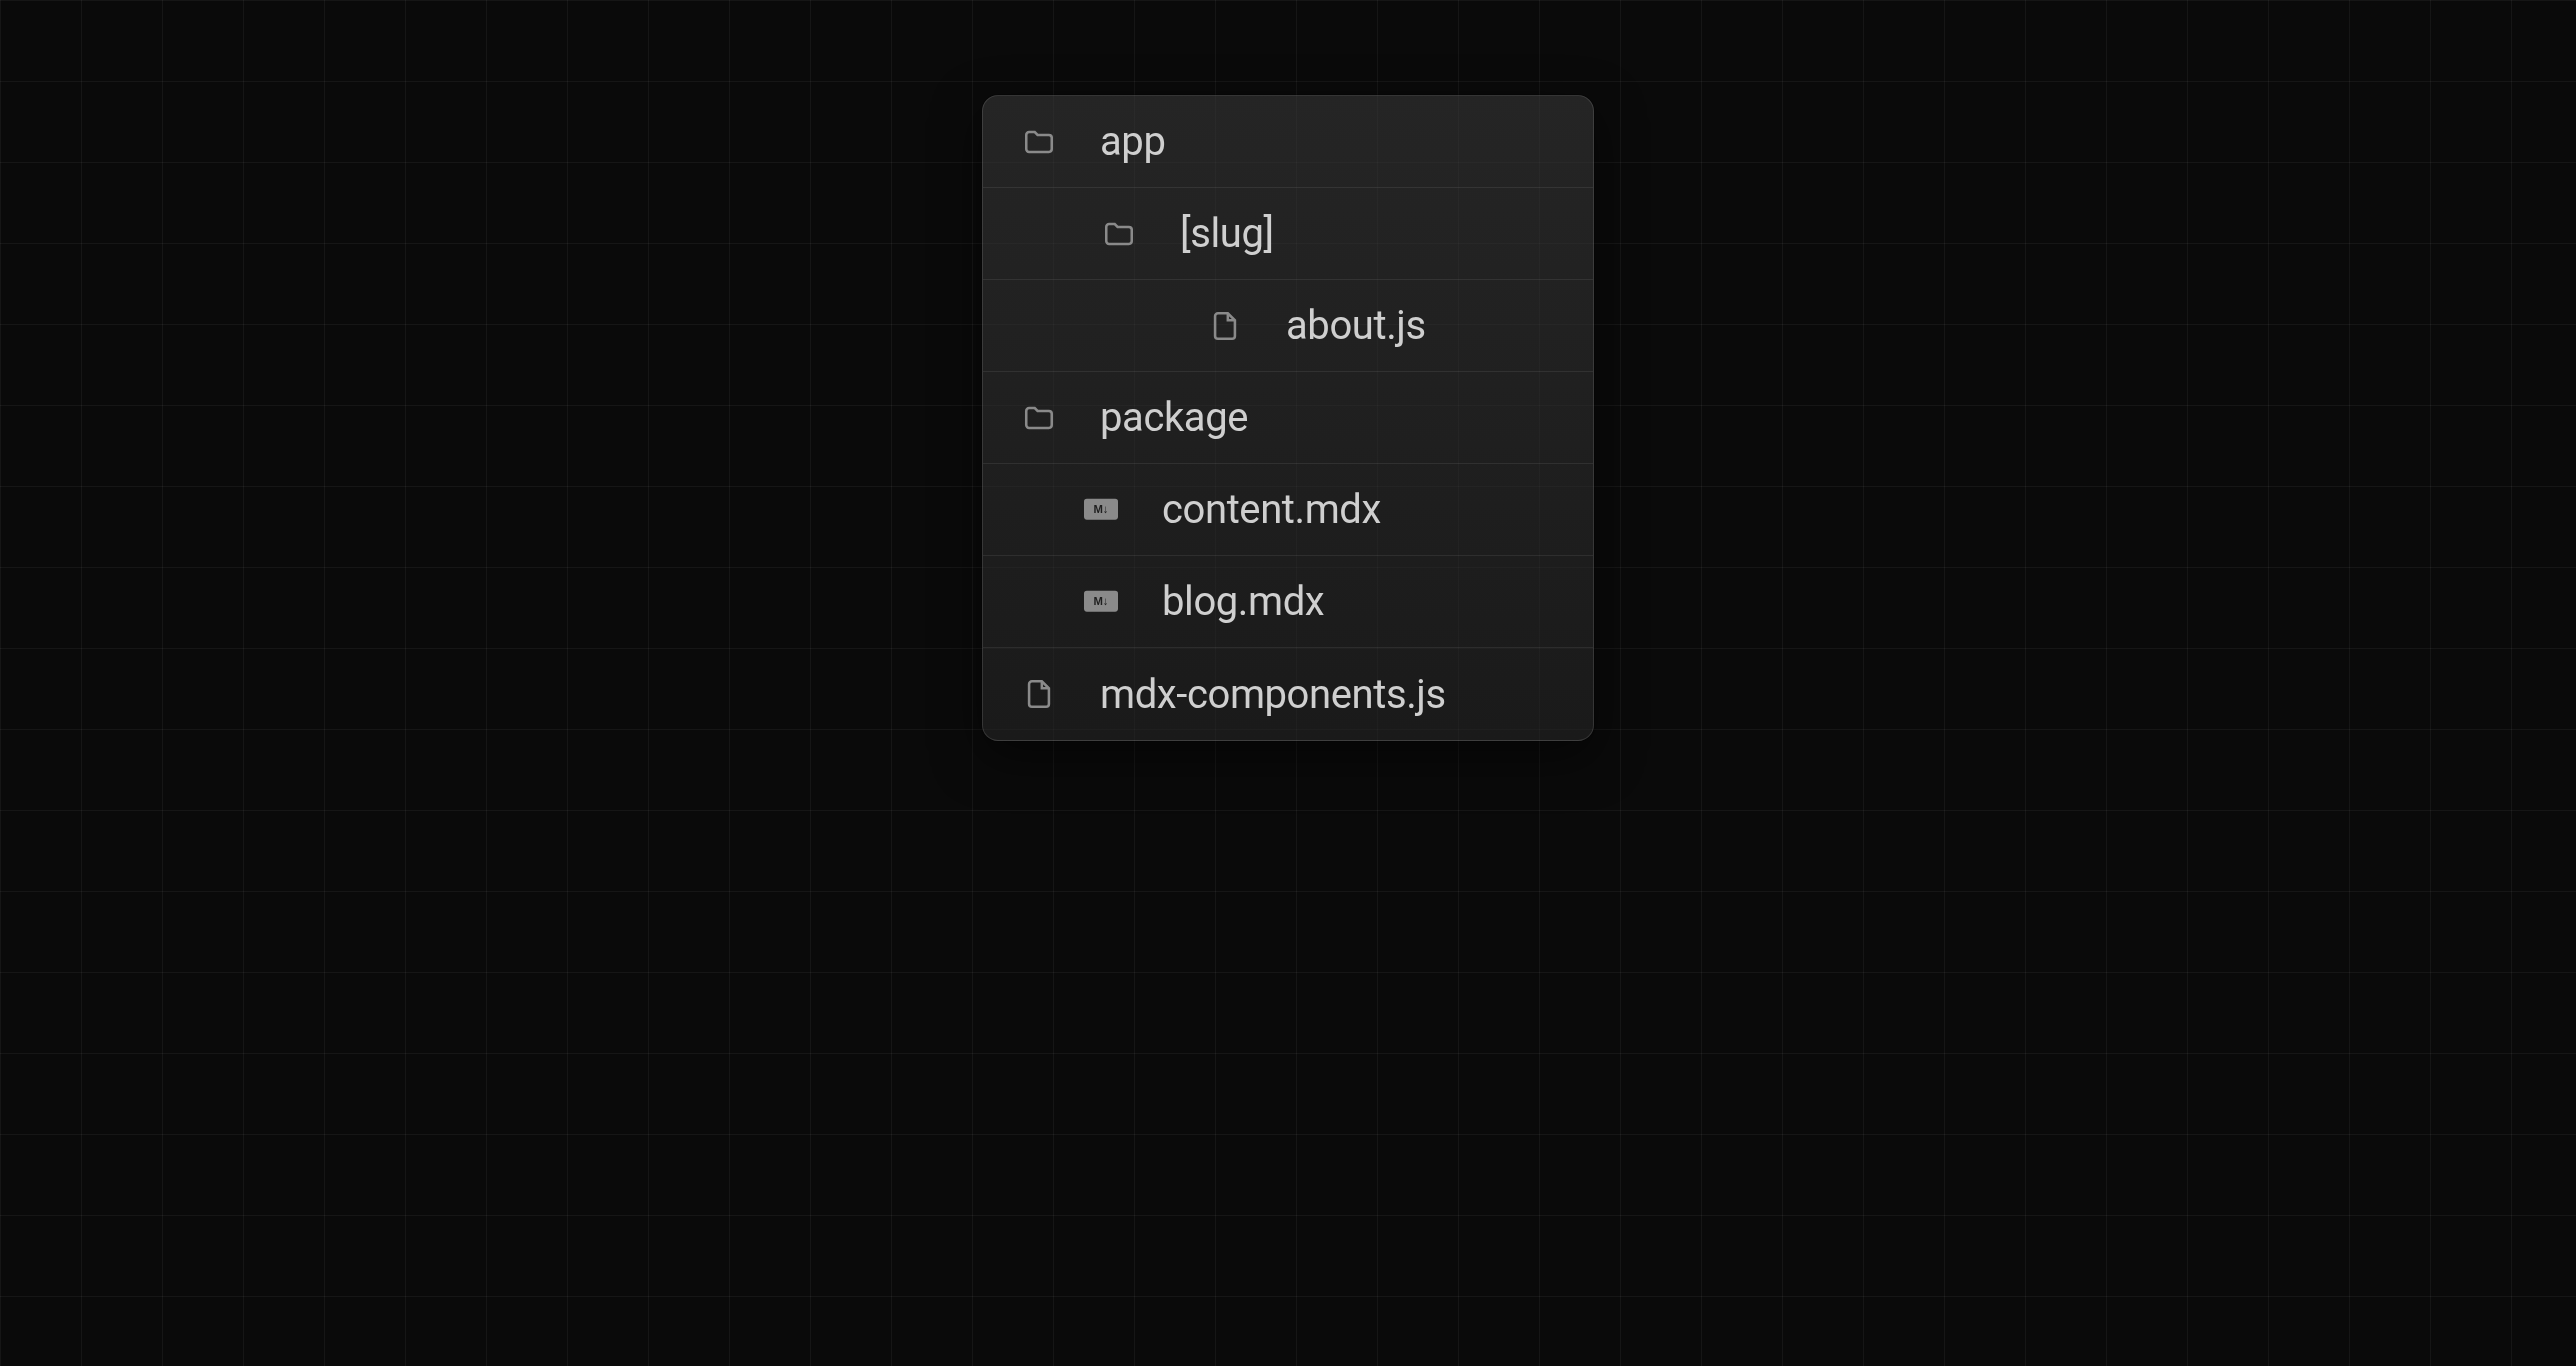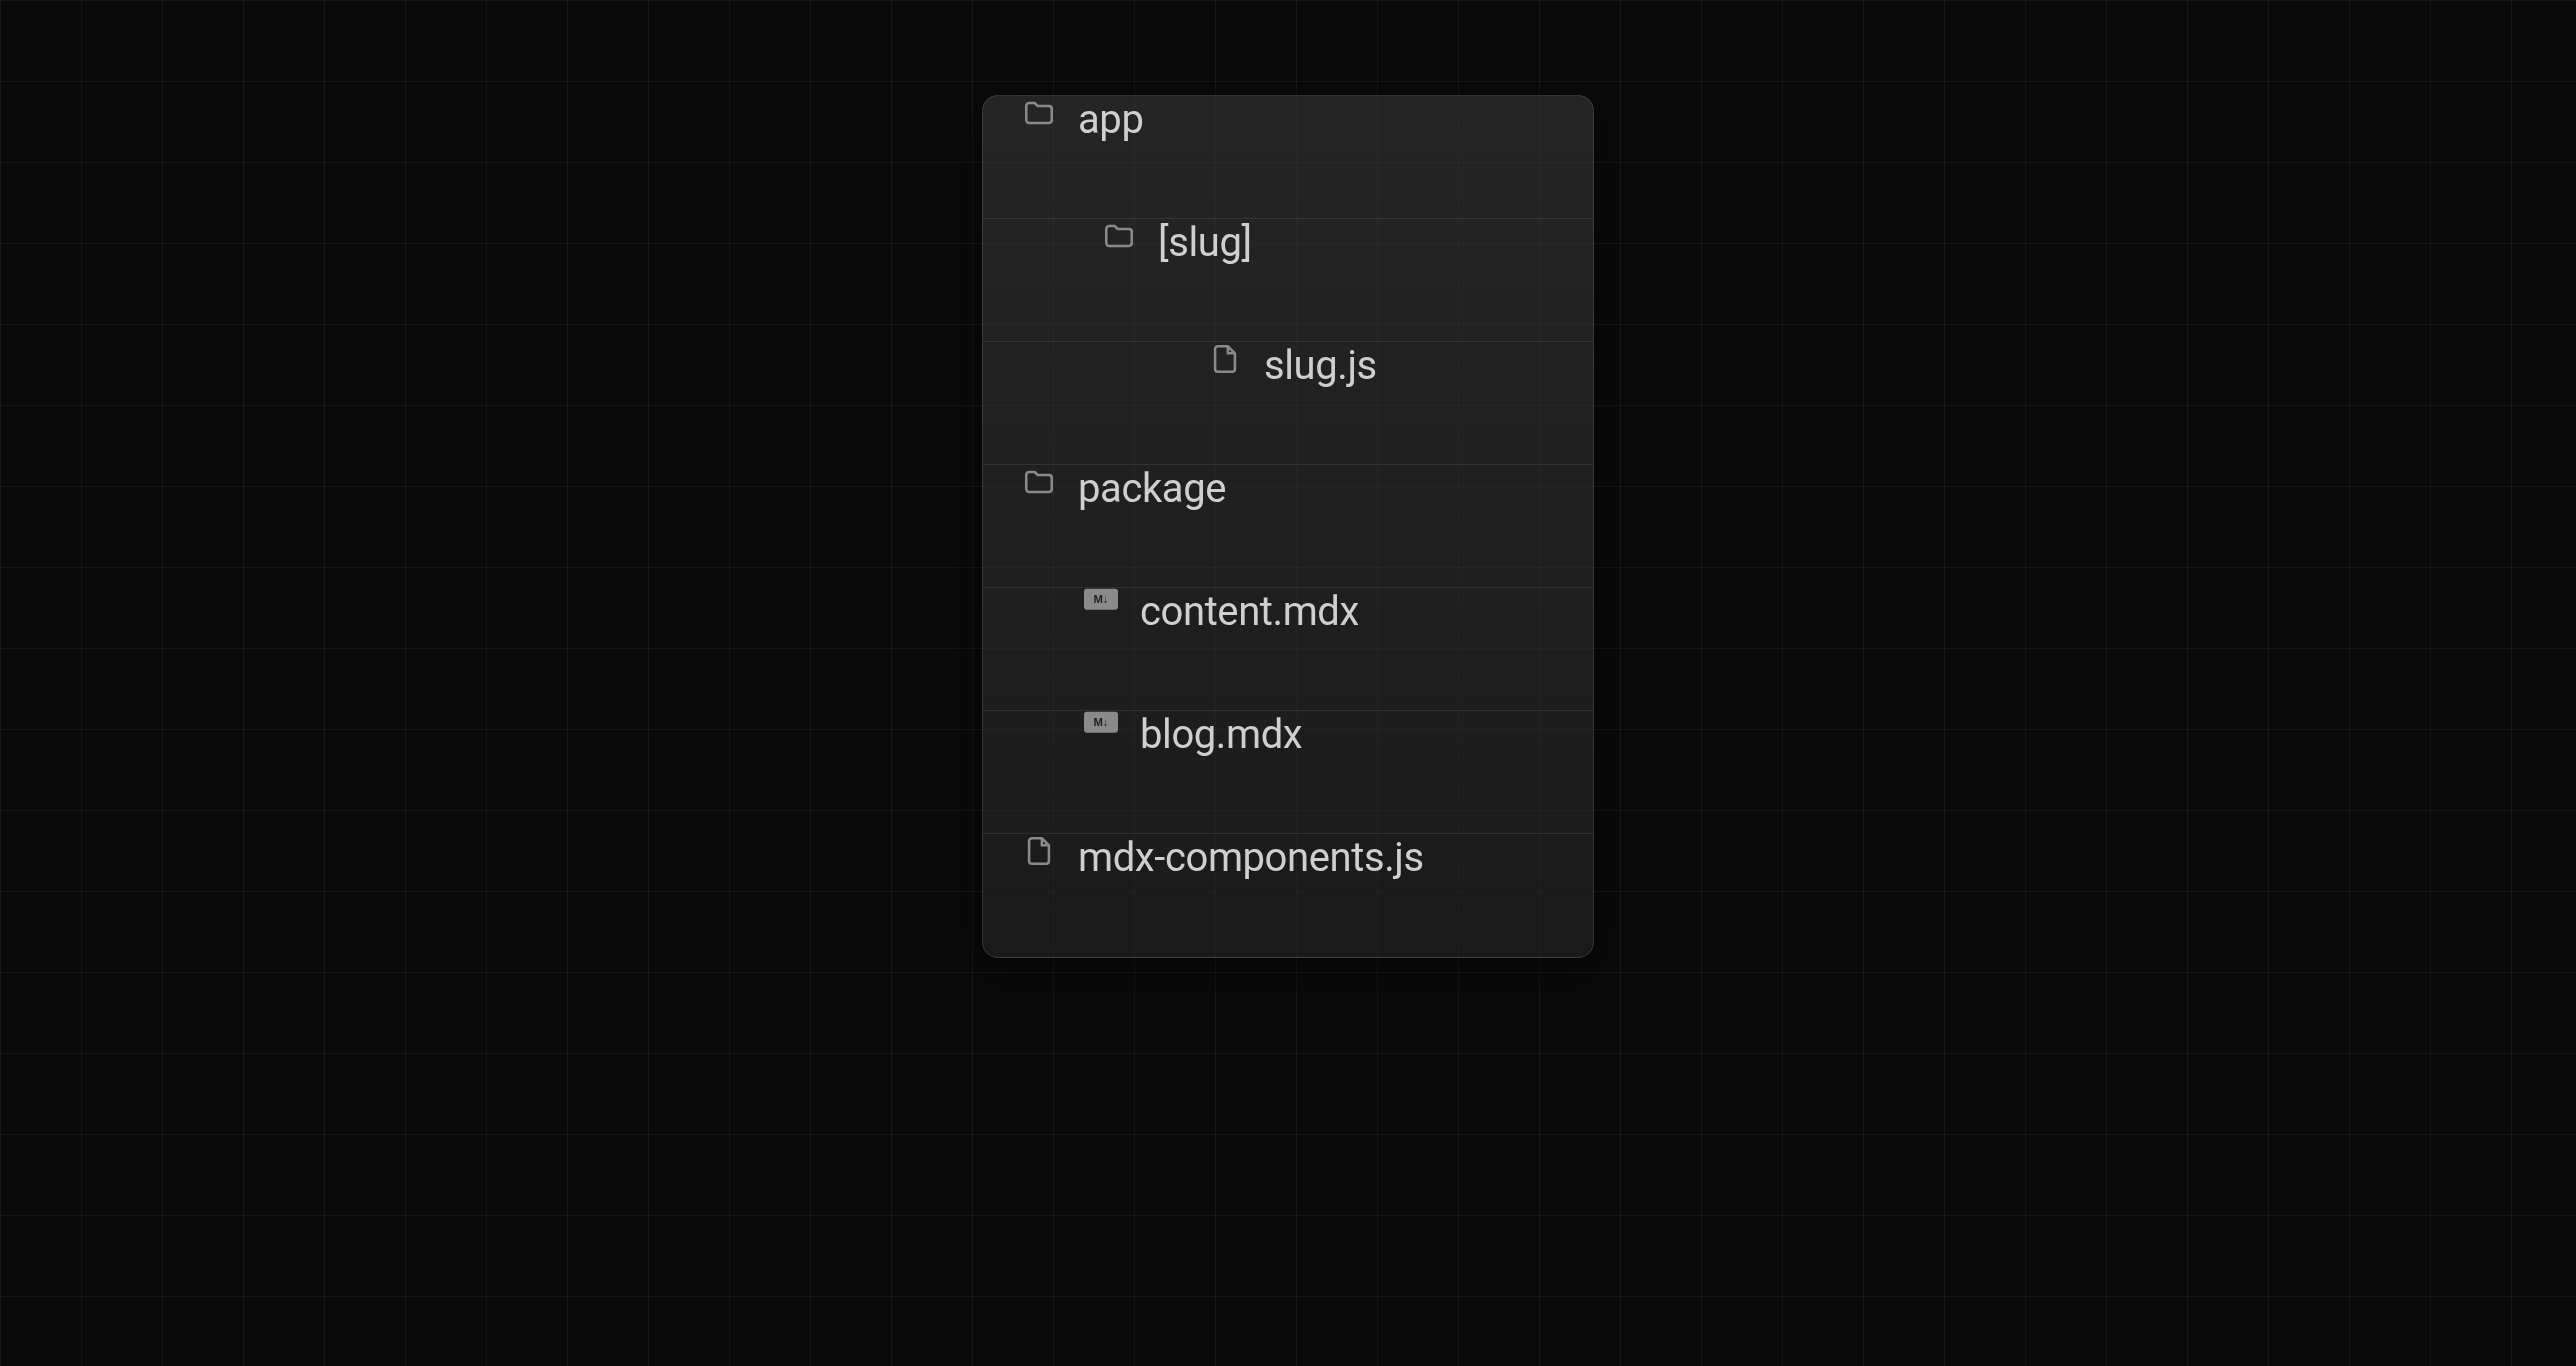--- a/index.html
+++ b/index.html
@@ -34,25 +34,25 @@
       width: 612px;
       background: linear-gradient(180deg, rgba(60,60,60,0.55) 0%, rgba(40,40,40,0.55) 100%);
       border: 1.6px solid rgba(255,255,255,0.12);
       border-radius: 16px;
       overflow: hidden;
       box-shadow: 0 0 0 0.8px rgba(0,0,0,0.3), 0 16px 48px rgba(0,0,0,0.5);
     }
 
     .row {
       display: flex;
-      align-items: flex-start;
-      height: 123px;
+      align-items: center;
+      height: 92px;
       border-bottom: 1.6px solid rgba(255,255,255,0.08);
       padding-left: 39px;
-      gap: 22px;
+      gap: 44px;
     }
 
     .row:last-child {
       border-bottom: none;
     }
 
     .depth-0 { padding-left: 39px; }
     .depth-1 { padding-left: 101px; }
     .depth-2 { padding-left: 119px; }
     .depth-3 { padding-left: 225px; }
@@ -117,21 +117,21 @@
     <span class="label">[slug]</span>
   </div>
 
   <div class="row depth-3">
     <span class="icon">
       <svg viewBox="0 0 24 24">
           <path d="M14 3H7a2 2 0 0 0-2 2v14a2 2 0 0 0 2 2h10a2 2 0 0 0 2-2V8l-5-5z"></path>
           <path d="M14 3v5h5"></path>
         </svg>
     </span>
-    <span class="label">slug.js</span>
+    <span class="label">about.js</span>
   </div>
 
   <div class="row depth-0">
     <span class="icon">
       <svg viewBox="0 0 24 24">
           <path d="M3 7a2 2 0 0 1 2-2h4l2 2h8a2 2 0 0 1 2 2v8a2 2 0 0 1-2 2H5a2 2 0 0 1-2-2V7z"></path>
         </svg>
     </span>
     <span class="label">package</span>
   </div>

